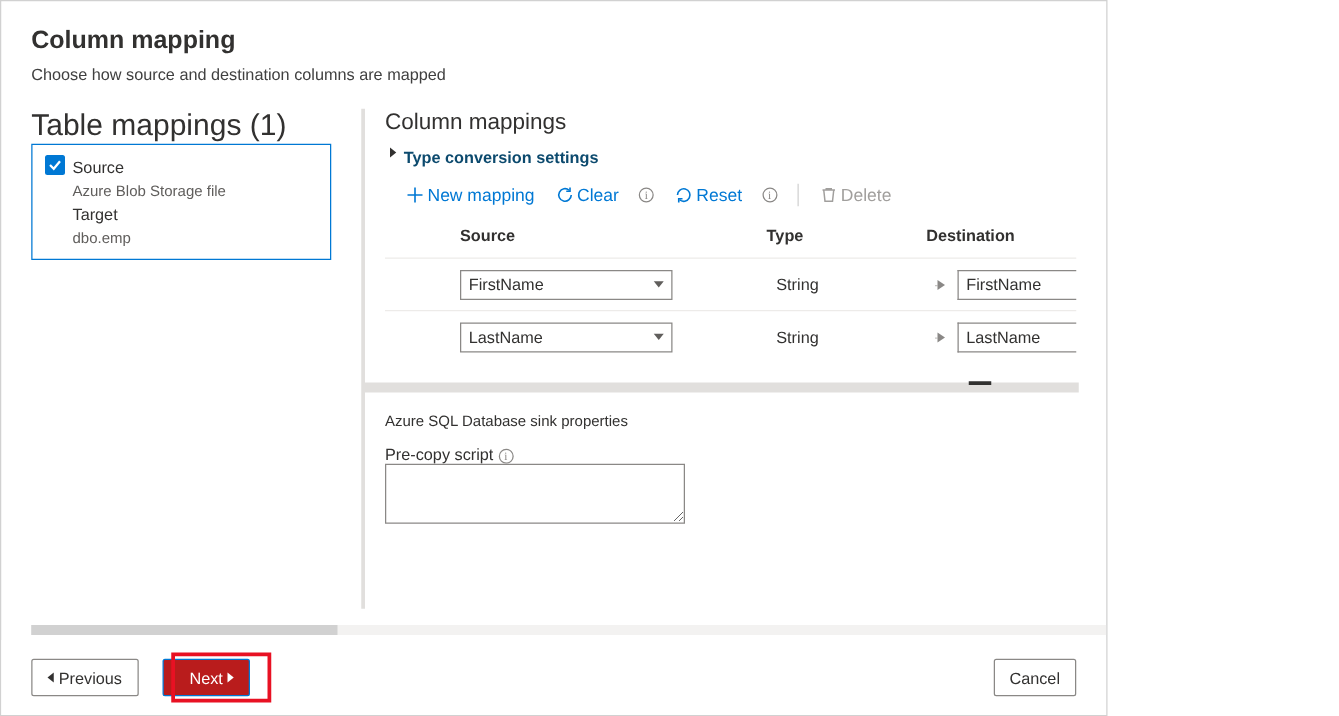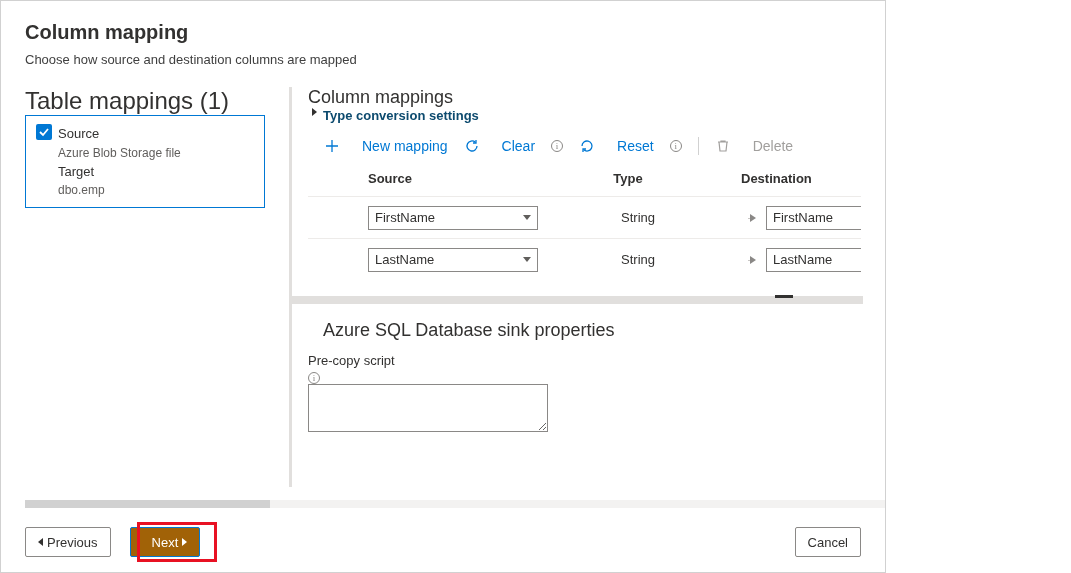--- a/index.html
+++ b/index.html
@@ -69,21 +69,21 @@
   .line .sub { font-size: 12px; color: #605e5c; padding-left: 0; }
   .right-col {
     flex: 1;
     border-left: 3px solid #e1dfdd;
     padding-left: 16px;
     position: relative;
   }
   .right-title {
     font-size: 18px;
     font-weight: 400;
-    margin-bottom: 0;
+    margin-bottom: 10px;
   }
   .expander {
     display: flex; gap: 6px;
     font-size: 13px; font-weight: 600; color: #0c4a6e;
     margin-bottom: 14px;
     cursor: pointer;
     padding-left: 4px;
   }
   .chev {
     width: 0; height: 0;
@@ -91,21 +91,21 @@
     border-bottom: 4px solid transparent;
     border-left: 5px solid #323130;
   }
   .cmdbar {
     display: flex; align-items: center; gap: 16px;
     margin-bottom: 10px;
     font-size: 14px;
     padding-left: 16px;
   }
   .cmd {
-    display: flex; align-items: center; gap: 22px;
+    display: flex; align-items: center; gap: 2px;
     color: #0078d4;
     cursor: pointer;
   }
   .cmd.disabled { color: #a19f9d; cursor: default; }
   .cmd .icon { display: inline-flex; width: 16px; height: 16px; align-items:center; justify-content:center; }
   .sep { width: 1px; height: 18px; background: #d1d1d1; }
   .info-icon {
     width: 12px; height: 12px; border: 1px solid #8a8886; border-radius: 50%;
     display: inline-flex; align-items: center; justify-content: center;
     font-size: 9px; color: #8a8886; font-style: normal;
@@ -189,29 +189,28 @@
     position: relative;
   }
   .divider-bar::after {
     content:"";
     position:absolute;
     right: 70px; top: -1px;
     width: 18px; height: 3px;
     background:#323130;
   }
   .sink-title {
-    font-size: 18px;
+    font-size: 12px;
     font-weight: 400;
-    margin: 16px 15px 12px;
+    margin: 16px 0 12px;
   }
   .field-label {
     font-size: 13px;
-    display: flex; align-items: flex-start; gap: 4px;
+    display: flex; align-items: flex-end; gap: 4px;
     margin-bottom: 0;
-    flex-direction: column;
   }
   textarea.precopy {
     width: 240px; height: 48px;
     border: 1px solid #8a8886;
     resize: both;
     font-family: inherit;
     font-size: 13px;
     padding: 4px;
   }
   .hscroll {
@@ -241,21 +240,21 @@
     border: 1px solid #8a8886;
     background: #fff;
     padding: 0 12px;
     display: inline-flex; align-items: center; gap: 4px;
     font-size: 13px;
     color: #323130;
     cursor: pointer;
     border-radius: 2px;
   }
   .btn.primary {
-    background: #a16207;
+    background: #b91c1c;
     border-color: #0078d4;
     color: #fff;
     padding-left: 21px;
   }
   .btn .chev-l {
     width: 0; height: 0;
     border-top: 4px solid transparent;
     border-bottom: 4px solid transparent;
     border-right: 5px solid #323130;
   }

